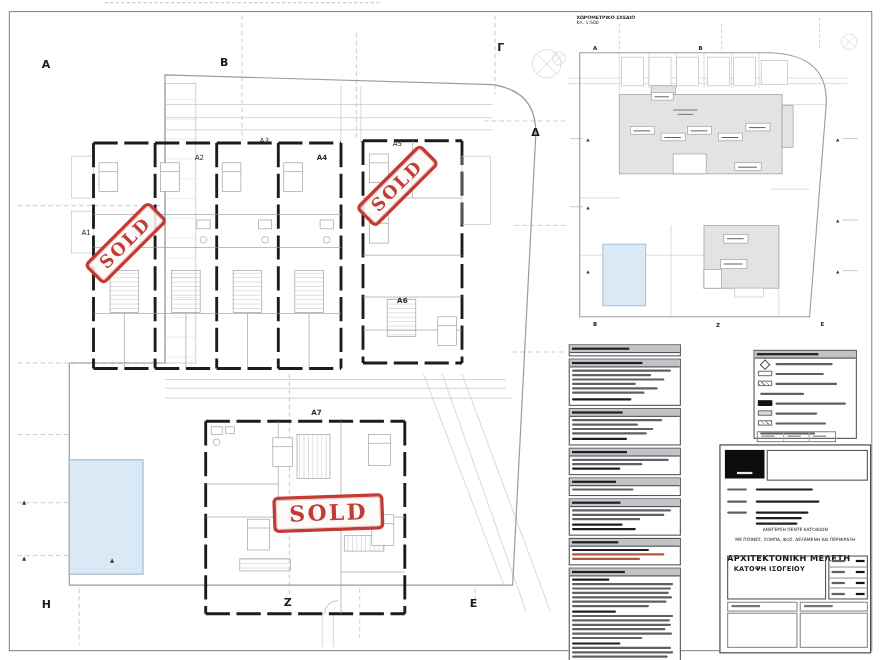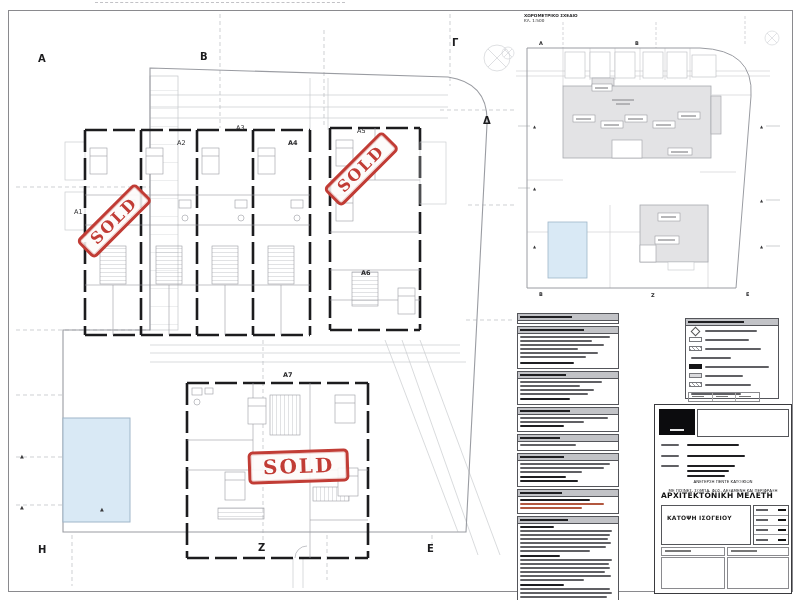--- a/index.html
+++ b/index.html
@@ -37,21 +37,21 @@
   
   .tblock{position:absolute;left:654px;top:404px;width:136px;height:188px;border:1px solid #3a3a3e;background:#fff;}
   .revstrip{position:absolute;left:688px;top:392px;width:70px;height:8px;border:1px solid #8a8a8e;display:flex;}
   .revstrip i{flex:1;border-right:1px solid #aaa;position:relative;}
   .revstrip i::after{content:"";position:absolute;left:3px;top:3px;width:12px;height:1px;background:#777;}
   .logo{position:absolute;left:4px;top:4px;width:36px;height:26px;background:#0c0c0e;}
   .logo i{position:absolute;bottom:4px;left:11px;width:14px;height:2px;background:#e8e8e8;}
   .banner{position:absolute;left:42px;top:4px;width:90px;height:26px;border:1px solid #55565a;background:#fff;}
   .tiny2x{font-size:8px;transform:scale(.5);transform-origin:left top;white-space:nowrap;color:#1c1c1e;}
   .trow{position:absolute;left:6px;display:flex;gap:8px;align-items:flex-start;}
-  .heading{position:absolute;left:6px;top:86px;font-size:7.5px;font-weight:bold;color:#111;letter-spacing:.3px;}
+  .heading{position:absolute;left:6px;top:98px;font-size:7.5px;font-weight:bold;color:#111;letter-spacing:.3px;}
   .titlebox{position:absolute;left:6px;top:100px;width:88px;height:38px;border:1px solid #55565a;}
   .titlebox span{position:absolute;left:5px;top:8px;font-size:6px;font-weight:bold;color:#222;letter-spacing:.2px;}
   .minitable{position:absolute;left:98px;top:100px;width:34px;height:38px;border:1px solid #55565a;display:flex;flex-direction:column;}
   .mrow{flex:1;border-bottom:1px solid #9a9a9e;display:flex;align-items:center;justify-content:space-between;padding:0 2px;}
   .mrow:last-child{border-bottom:none;}
   .mrow i{display:block;height:2px;background:#606064;width:12px;}
   .mrow u{display:block;height:2px;background:#111;width:8px;}
   .sigh{position:absolute;top:142px;height:7px;border:1px solid #8a8a8e;}
   .sigh i{position:absolute;left:3px;top:2px;width:26px;height:1.5px;background:#777;}
   .sigbox{position:absolute;top:152px;height:30px;border:1px solid #8a8a8e;}

